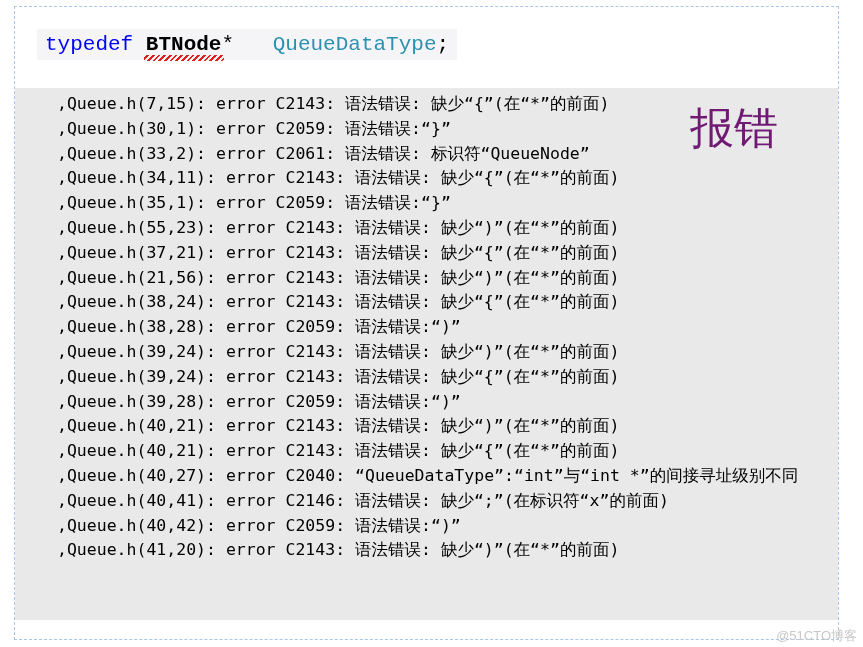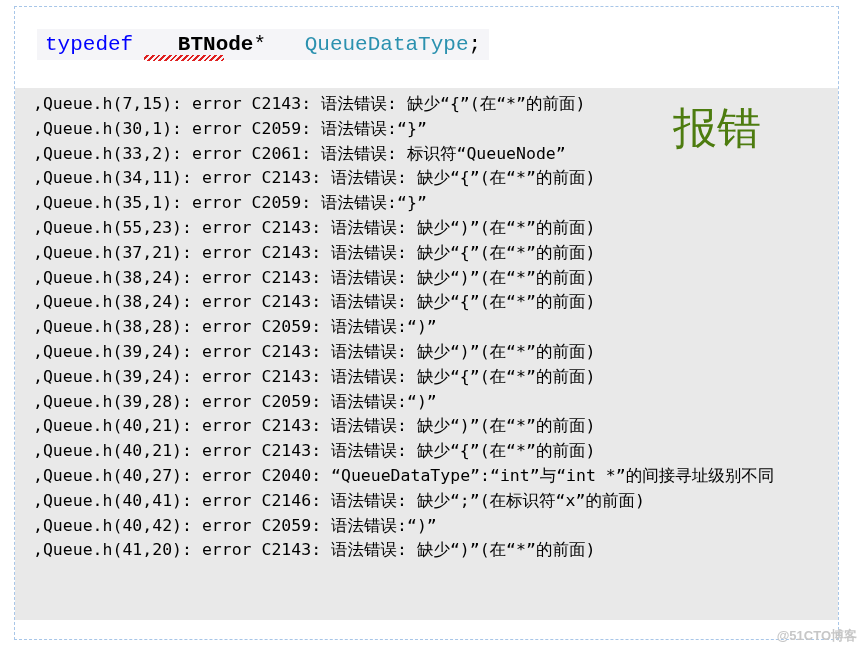--- a/index.html
+++ b/index.html
@@ -32,21 +32,20 @@
       font-size: 21px;
       position: relative;
     }
     .kw-typedef {
       color: #0000ff;
     }
     .kw-btnode {
       color: #000000;
       font-weight: bold;
       position: relative;
-      margin-left: 32px;
     }
     .squiggle {
       position: absolute;
       left: 107px;
       top: 26px;
       width: 80px;
       height: 6px;
       background-image: repeating-linear-gradient(
         135deg,
         transparent,
@@ -74,38 +73,38 @@
       font-size: 16.5px;
       line-height: 24.8px;
       color: #000000;
       position: relative;
       height: 532px;
       overflow: hidden;
     }
     .error-line {
       white-space: nowrap;
       padding-left: 18px;
+      margin-left: 24px;
     }
     .error-label {
       position: absolute;
-      right: 77px;
+      right: 60px;
       top: 28px;
       font-size: 44px;
-      color: #4d7c0f;
+      color: #701a75;
       font-weight: 500;
       font-family: "Microsoft YaHei", "SimHei", sans-serif;
     }
     .watermark {
       position: absolute;
       right: 6px;
       bottom: 2px;
       font-size: 13px;
       color: #c7c7c7;
       font-family: "Microsoft YaHei", Arial, sans-serif;
-      font-weight: bold;
     }
   </style>
 </head>
 <body>
 
 <div class="container">
   <div class="code-line">
     <span class="kw-typedef">typedef</span>
     <span> </span>
     <span class="kw-btnode">BTNode</span><span class="kw-star">*</span>
@@ -117,21 +116,21 @@
   <div class="error-panel">
     <div class="error-label">报错</div>
     <div id="error-lines">
         <div class="error-line">,Queue.h(7,15): error C2143: 语法错误: 缺少“{”(在“*”的前面)</div>
         <div class="error-line">,Queue.h(30,1): error C2059: 语法错误:“}”</div>
         <div class="error-line">,Queue.h(33,2): error C2061: 语法错误: 标识符“QueueNode”</div>
         <div class="error-line">,Queue.h(34,11): error C2143: 语法错误: 缺少“{”(在“*”的前面)</div>
         <div class="error-line">,Queue.h(35,1): error C2059: 语法错误:“}”</div>
         <div class="error-line">,Queue.h(55,23): error C2143: 语法错误: 缺少“)”(在“*”的前面)</div>
         <div class="error-line">,Queue.h(37,21): error C2143: 语法错误: 缺少“{”(在“*”的前面)</div>
-        <div class="error-line">,Queue.h(38,24): error C2143: 语法错误: 缺少“)”(在“*”的前面)</div>
+        <div class="error-line">,Queue.h(21,56): error C2143: 语法错误: 缺少“)”(在“*”的前面)</div>
         <div class="error-line">,Queue.h(38,24): error C2143: 语法错误: 缺少“{”(在“*”的前面)</div>
         <div class="error-line">,Queue.h(38,28): error C2059: 语法错误:“)”</div>
         <div class="error-line">,Queue.h(39,24): error C2143: 语法错误: 缺少“)”(在“*”的前面)</div>
         <div class="error-line">,Queue.h(39,24): error C2143: 语法错误: 缺少“{”(在“*”的前面)</div>
         <div class="error-line">,Queue.h(39,28): error C2059: 语法错误:“)”</div>
         <div class="error-line">,Queue.h(40,21): error C2143: 语法错误: 缺少“)”(在“*”的前面)</div>
         <div class="error-line">,Queue.h(40,21): error C2143: 语法错误: 缺少“{”(在“*”的前面)</div>
         <div class="error-line">,Queue.h(40,27): error C2040: “QueueDataType”:“int”与“int *”的间接寻址级别不同</div>
         <div class="error-line">,Queue.h(40,41): error C2146: 语法错误: 缺少“;”(在标识符“x”的前面)</div>
         <div class="error-line">,Queue.h(40,42): error C2059: 语法错误:“)”</div>

